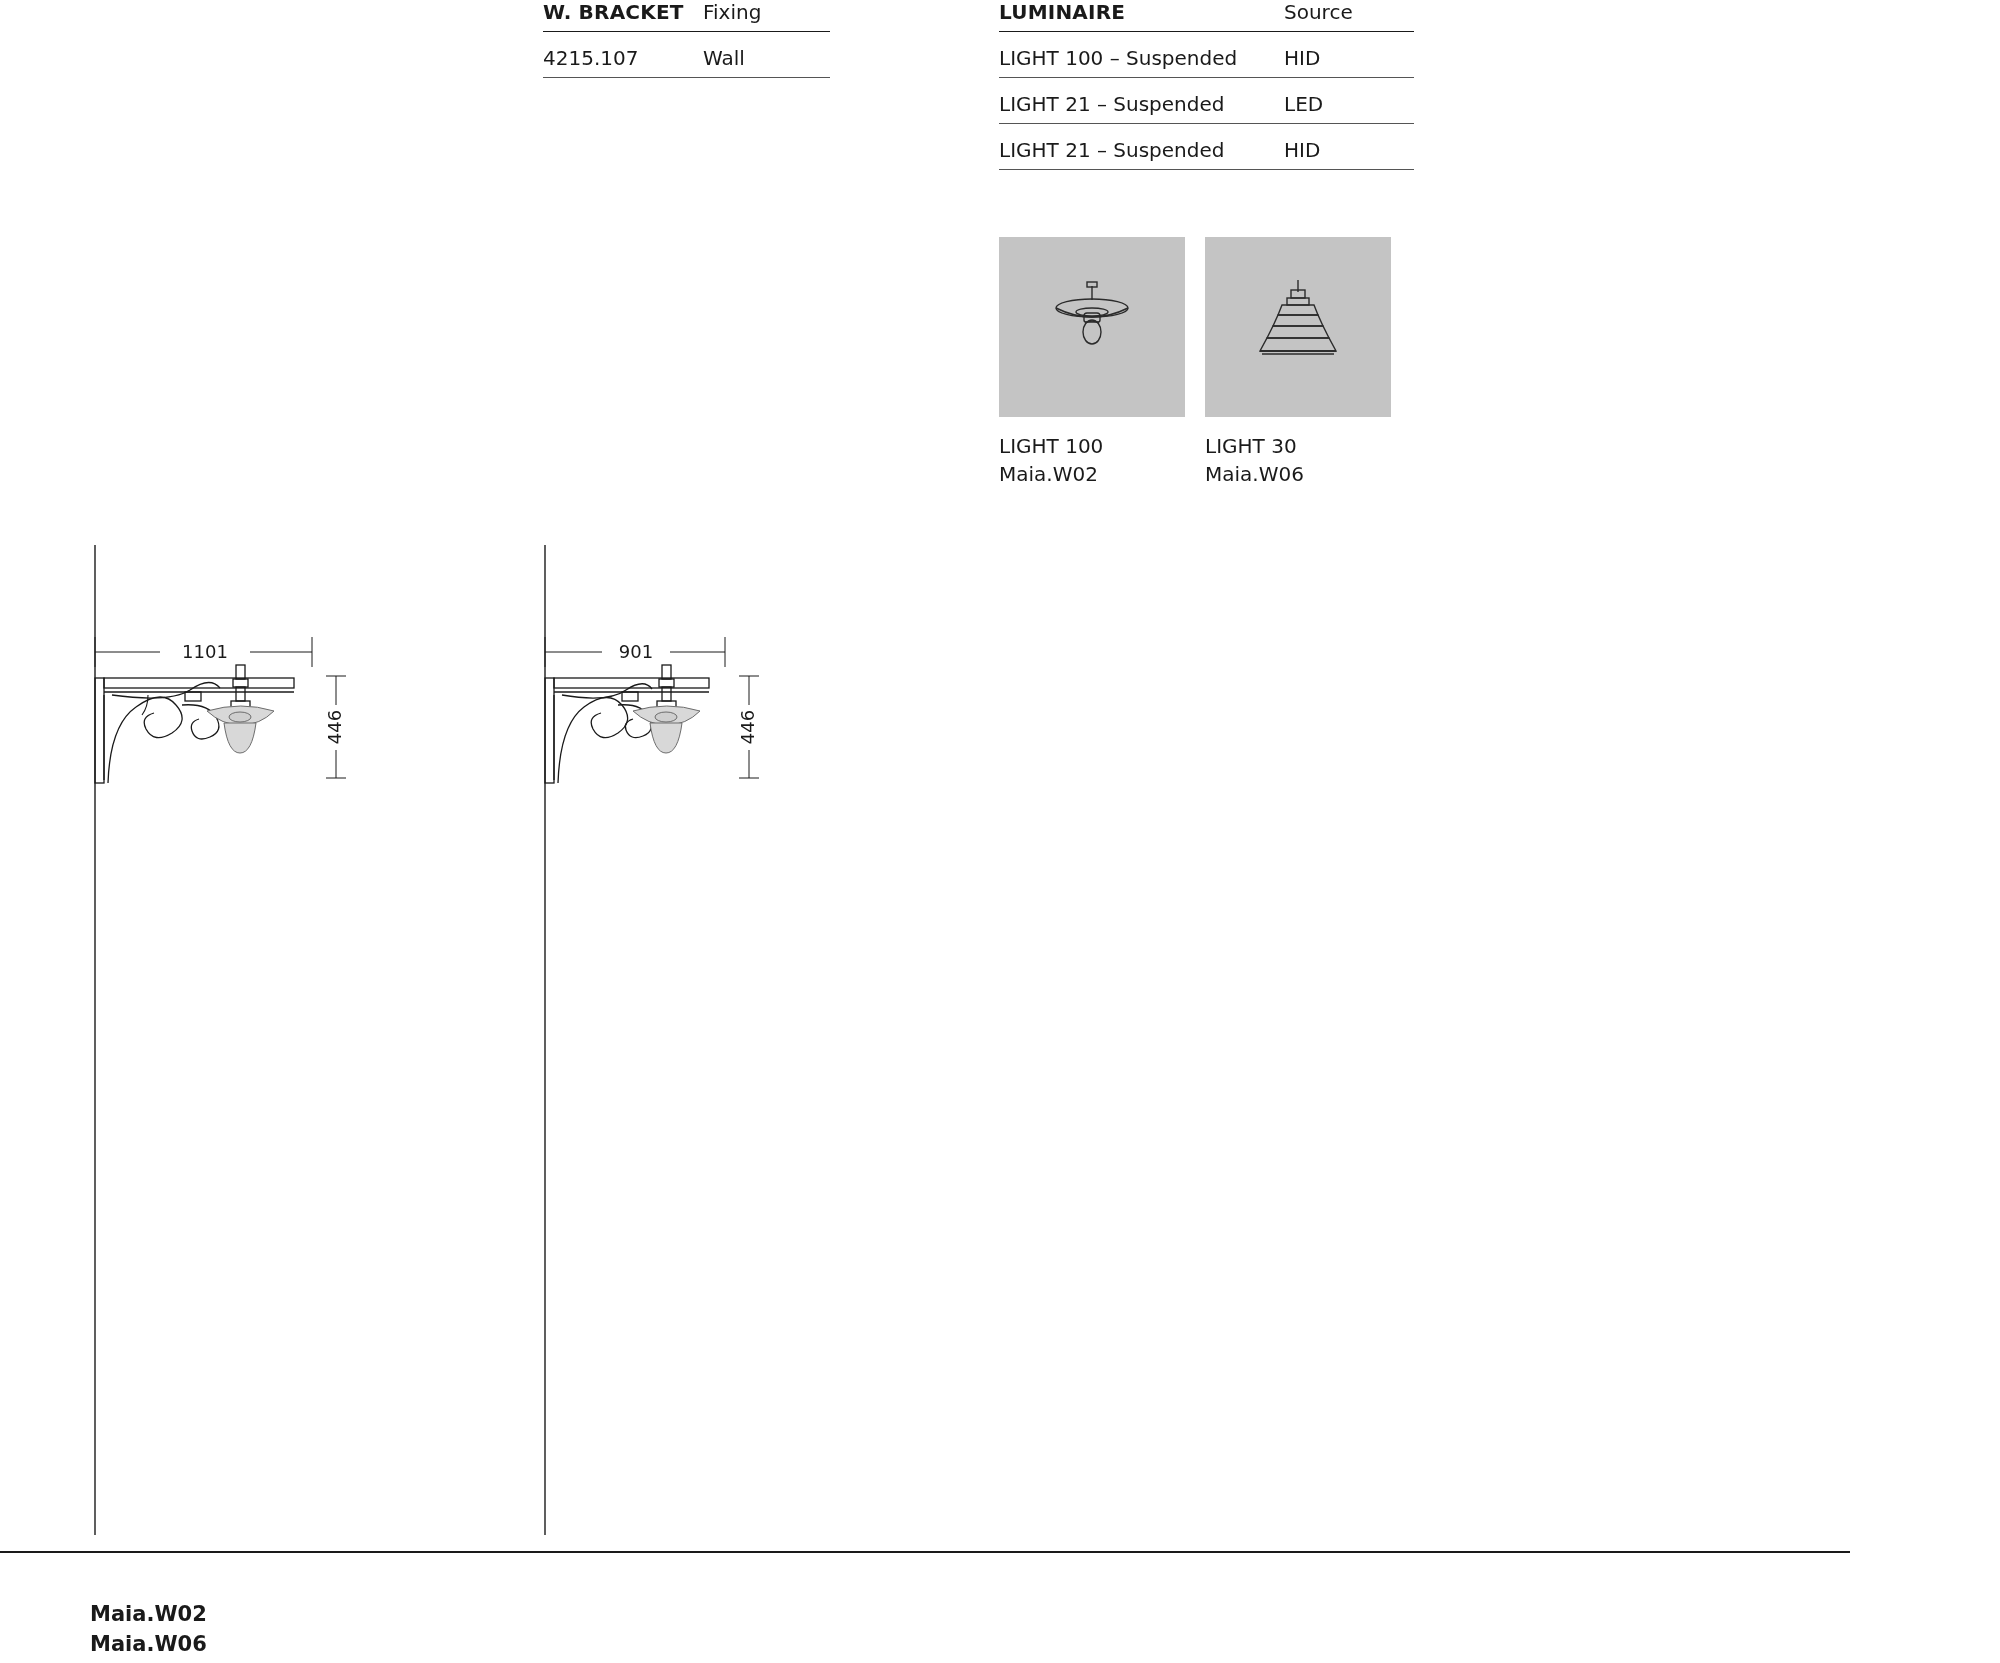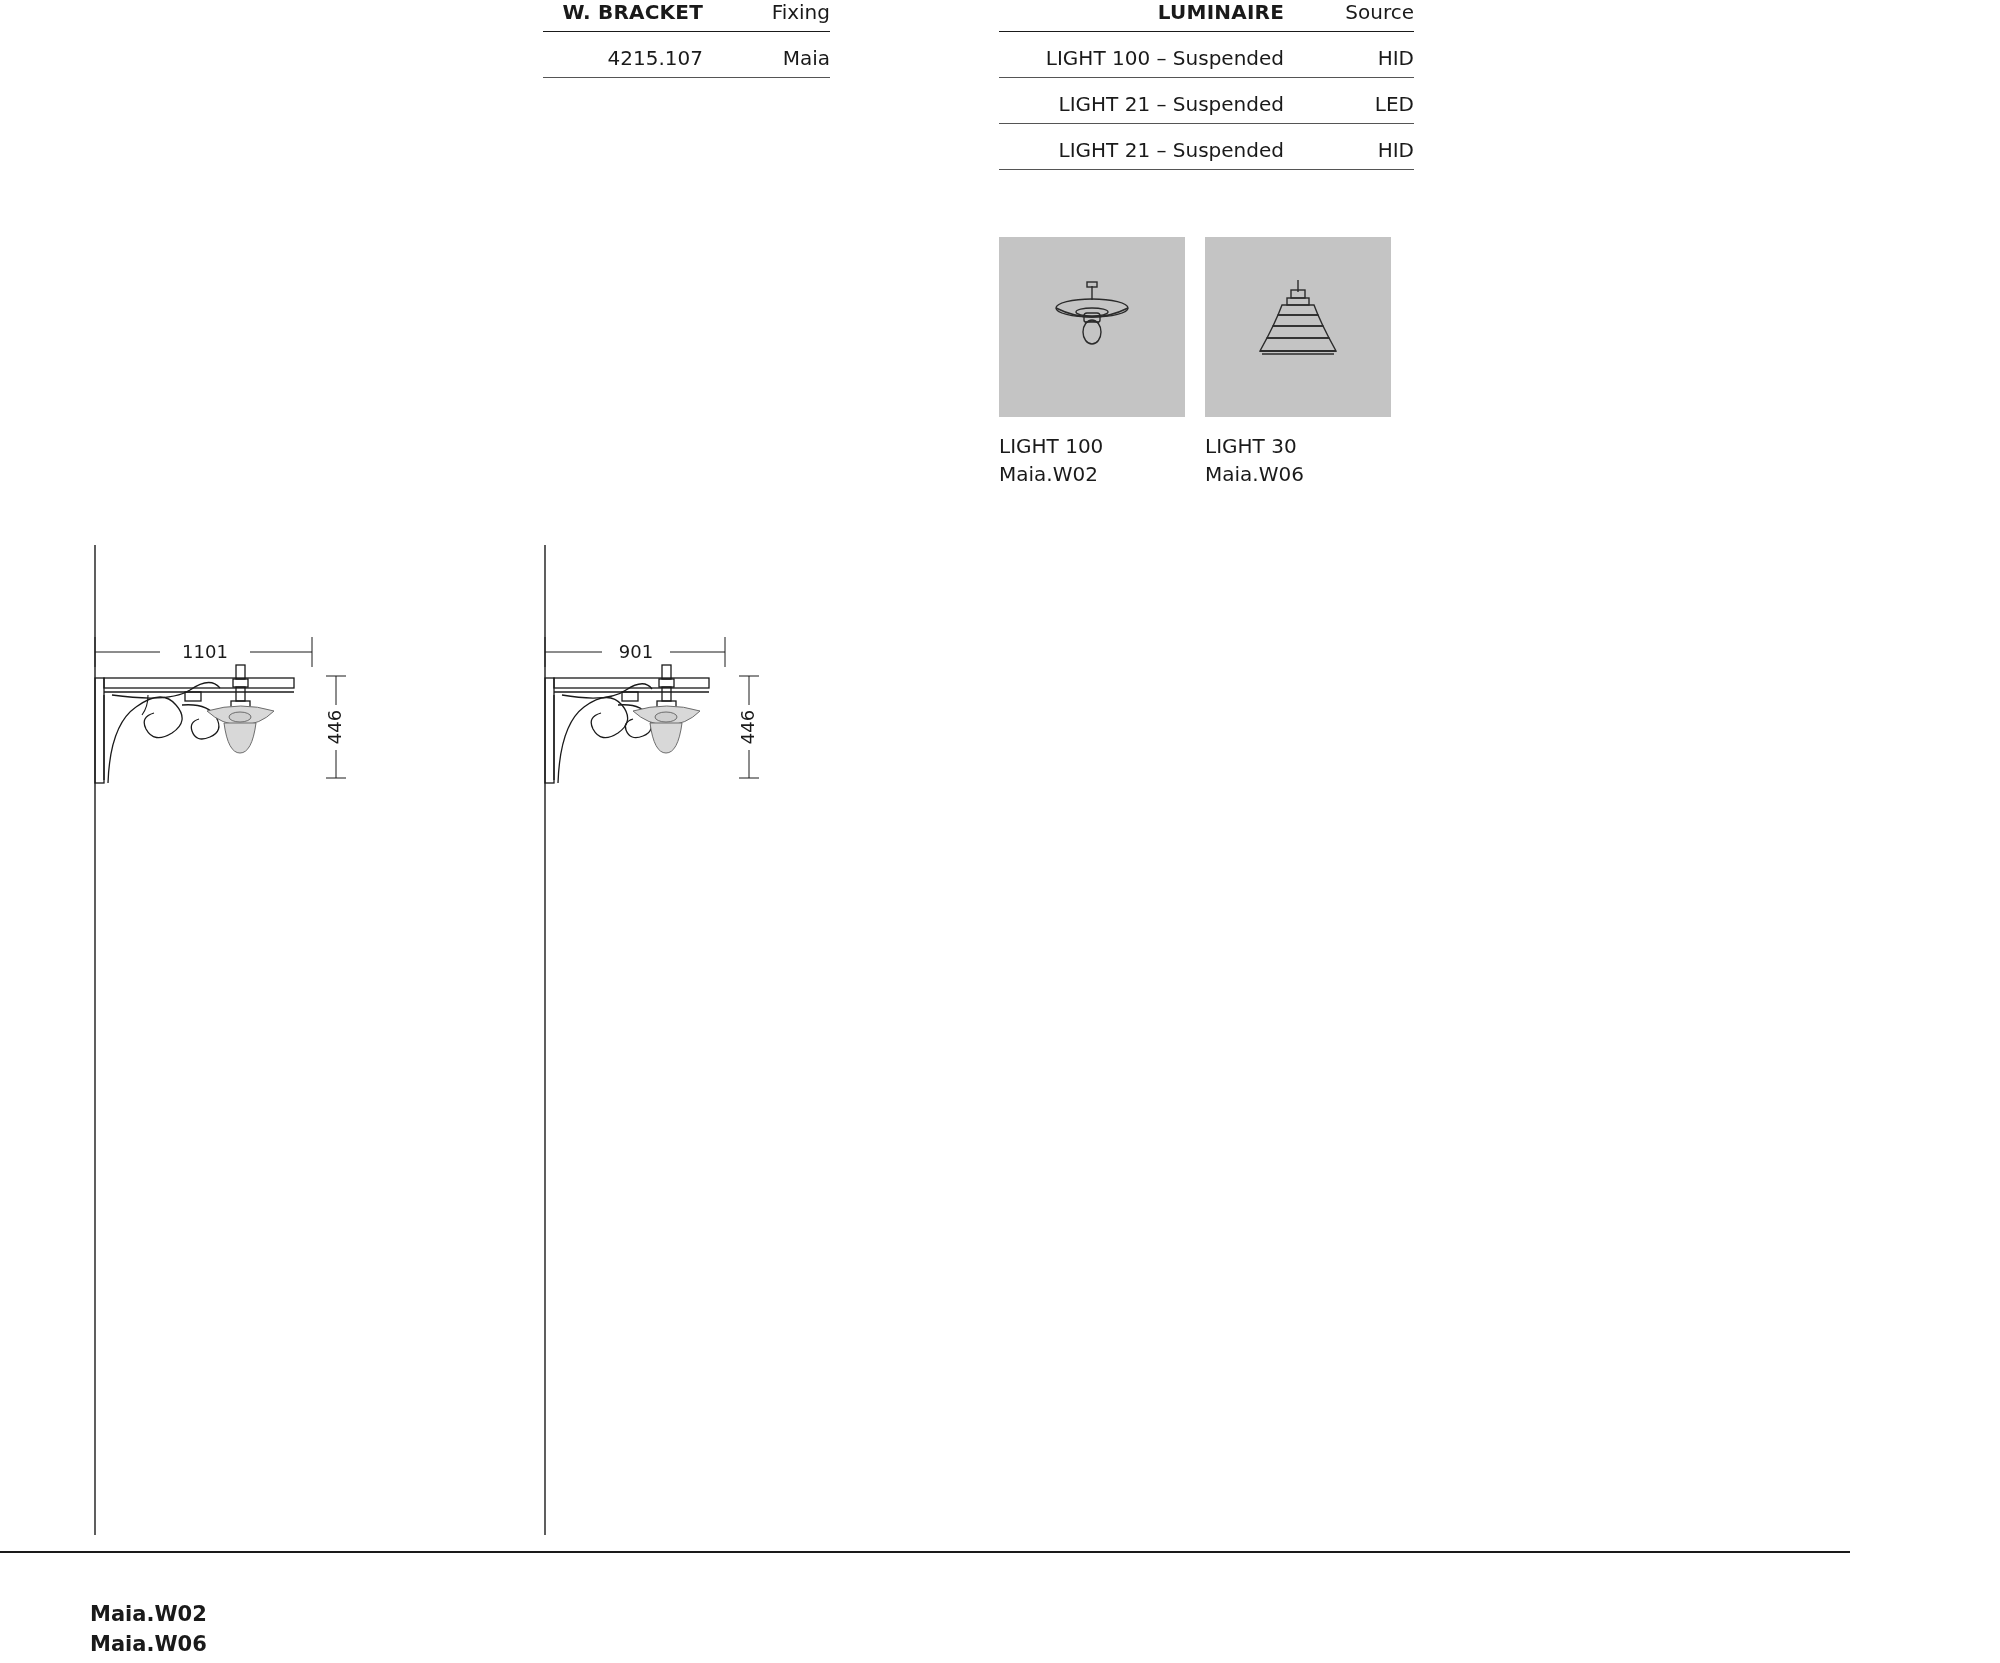--- a/index.html
+++ b/index.html
@@ -16,21 +16,21 @@
     -webkit-font-smoothing: antialiased;
   }
 
   
   .spec-table {
     position: absolute;
     border-collapse: collapse;
     font-size: 20px;
   }
   .spec-table th, .spec-table td {
-    text-align: right;
+    text-align: left;
     padding: 14px 0 7px 0;
     font-weight: normal;
     vertical-align: bottom;
     white-space: nowrap;
   }
   .spec-table thead th {
     border-bottom: 1.6px solid #1a1a1a;
     padding-top: 0;
   }
   .spec-table tbody td {
@@ -106,21 +106,21 @@
 <table class="spec-table" id="bracket-table">
   <thead>
     <tr>
       <th class="col-a th-strong">W. BRACKET</th>
       <th class="col-b">Fixing</th>
     </tr>
   </thead>
   <tbody>
     <tr>
       <td>4215.107</td>
-      <td>Maia</td>
+      <td>Wall</td>
     </tr>
   </tbody>
 </table>
 
 <table class="spec-table" id="luminaire-table">
   <thead>
     <tr>
       <th class="col-a th-strong">LUMINAIRE</th>
       <th class="col-b">Source</th>
     </tr>

